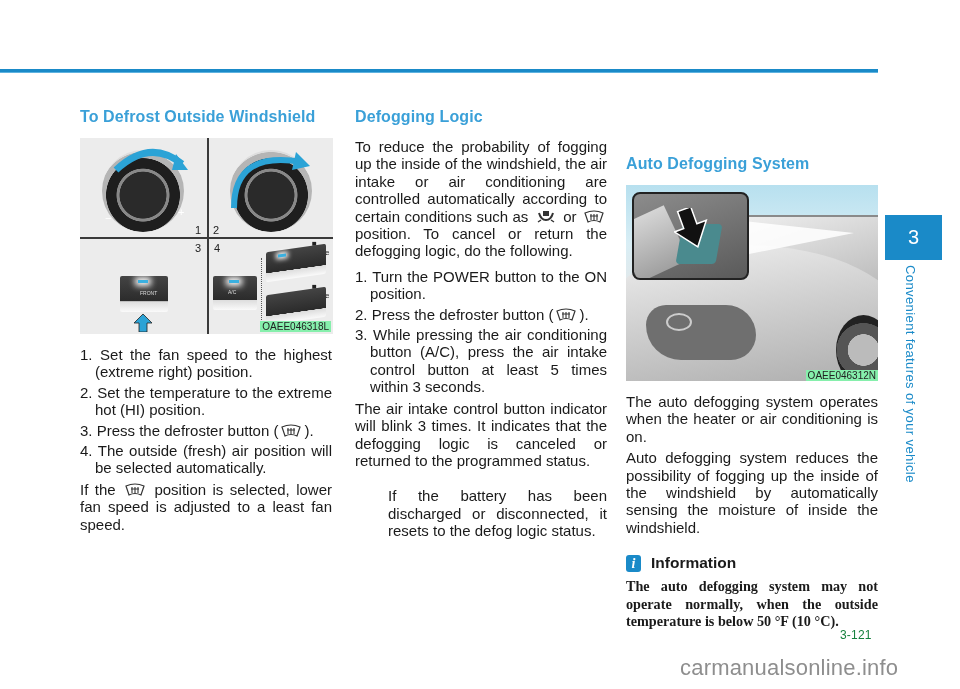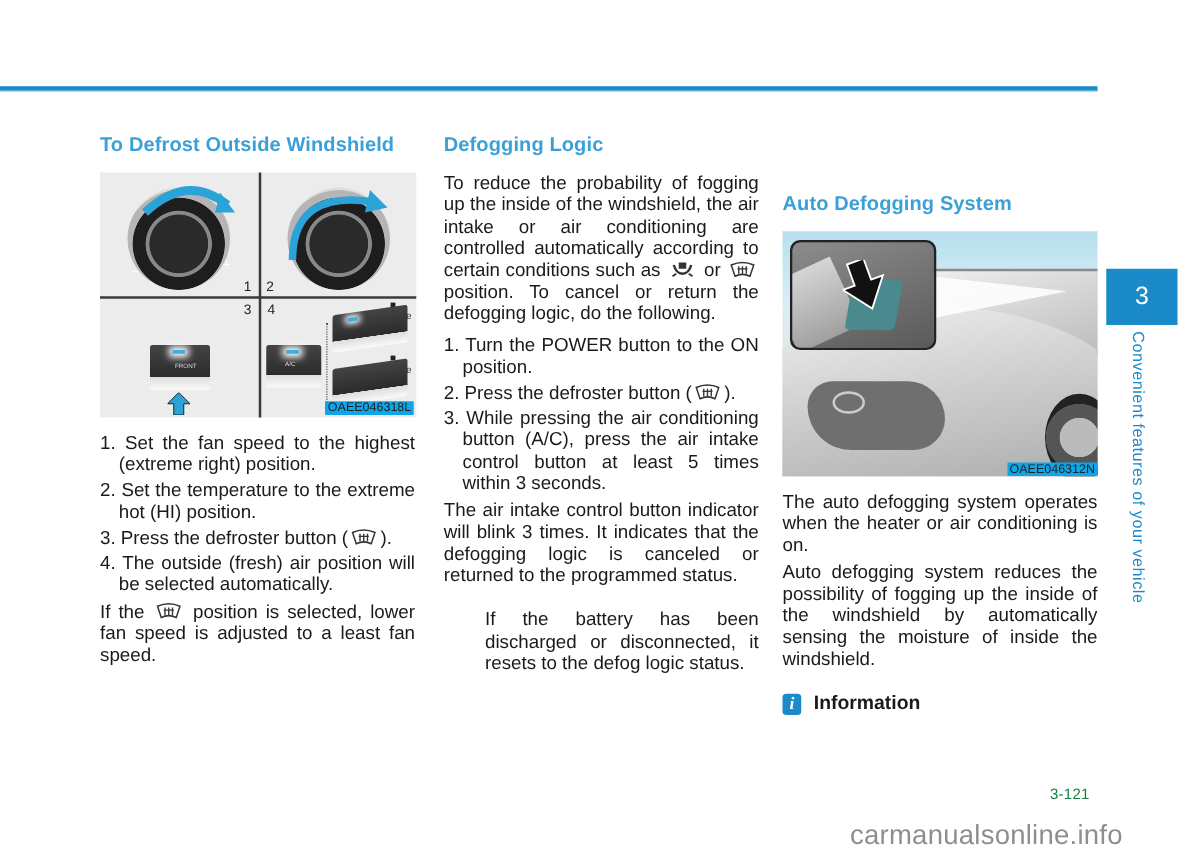--- a/index.html
+++ b/index.html
@@ -20,21 +20,21 @@
     .fig1 { position: relative; width: 253px; height: 196px; background: #ececec; margin: 0 0 12px 0; }
     .fig1 .vline { position: absolute; left: 127px; top: 0; width: 2px; height: 196px; background: #3a3a3a; }
     .fig1 .hline { position: absolute; left: 0; top: 99px; width: 253px; height: 2px; background: #3a3a3a; }
     .knob { position: absolute; width: 82px; height: 82px; border-radius: 50%; background: radial-gradient(circle at 50% 55%, #2a2a2a 0 38%, #888 39% 43%, #1e1e1e 44% 60%, #b5b5b5 61% 70%, #dedede 71%); }
     .knob1 { left: 22px; top: 12px; }
     .knob2 { left: 150px; top: 12px; }
     .arc { position: absolute; }
     .num { position: absolute; font-size: 11px; color: #222; }
     .btn-panel { position: absolute; background: linear-gradient(#444, #2b2b2b 70%, #ddd 71%, #fafafa); border-radius: 2px; }
     .typelabel { position: absolute; font-size: 8px; color: #222; padding-left: 45px; }
-    .fig-code { position: absolute; right: 2px; bottom: 2px; font-size: 10px; color: #222; background: #0ea5e9; padding: 0 2px; }
+    .fig-code { position: absolute; right: 2px; bottom: 2px; font-size: 10px; color: #222; background: #86efac; padding: 0 2px; }
     
     .fig3 { position: relative; width: 252px; height: 196px; margin: 0 0 12px 0; overflow: hidden; background: linear-gradient(180deg, #b7e0ef 0%, #d9eef5 30%, #e5e5e5 60%, #c4c4c4 100%); }
     .fig3 .car-body { position: absolute; left: -20px; top: 60px; width: 300px; height: 150px; background: linear-gradient(170deg, #f1f1f1 0%, #cfcfcf 45%, #a7a7a7 100%); border-radius: 60% 70% 10% 10%; }
     .fig3 .windshield { position: absolute; left: 90px; top: 30px; width: 170px; height: 65px; background: linear-gradient(160deg, #f0f0f0, #bdbdbd); transform: skew(-18deg); border: 2px solid #8a8a8a; }
     .fig3 .grille { position: absolute; left: 20px; top: 120px; width: 110px; height: 55px; background: #6f6f6f; border-radius: 20px 30px 25px 35px; }
     .fig3 .logo { position: absolute; left: 40px; top: 128px; width: 22px; height: 14px; border-radius: 50%; border: 2px solid #ccc; }
     .fig3 .wheel { position: absolute; left: 210px; top: 130px; width: 55px; height: 70px; border-radius: 50%; background: radial-gradient(circle, #bbb 0 35%, #555 36% 60%, #222 61%); }
     .fig3 .inset { position: absolute; left: 6px; top: 7px; width: 113px; height: 84px; background: linear-gradient(160deg, #8c8c8c, #5a5a5a); border: 2px solid #222; border-radius: 8px; overflow: hidden; }
     .fig3 .inset .mirror { position: absolute; left: -10px; top: 20px; width: 55px; height: 60px; background: linear-gradient(#d5d5d5, #a0a0a0); transform: rotate(-25deg); }
     .fig3 .inset .sensor { position: absolute; left: 45px; top: 30px; width: 40px; height: 40px; background: #4a8a8e; border-radius: 4px; transform: skew(-10deg); }
@@ -164,20 +164,21 @@
     </div>
     <span class="fig-code">OAEE046312N</span>
   </div>
   <p class="para">The auto defogging system operates when the heater or air conditioning is on.</p>
   <p class="para">Auto defogging system reduces the possibility of fogging up the inside of the windshield by automatically sensing the moisture of inside the windshield.</p>
 
   <div class="info-head">
     <div class="info-icon">i</div>
     <div class="info-title">Information</div>
   </div>
+  <p class="info-text">The auto defogging system may not operate normally, when the outside temperature is below 50 °F (10 °C).</p>
 </div>
 
 <div class="side-tab">
   <div class="side-tab-num">3</div>
 </div>
 <div class="side-title">Convenient features of your vehicle</div>
 
 <div class="page-num">3-121</div>
 <div class="watermark">carmanualsonline.info</div>
 

